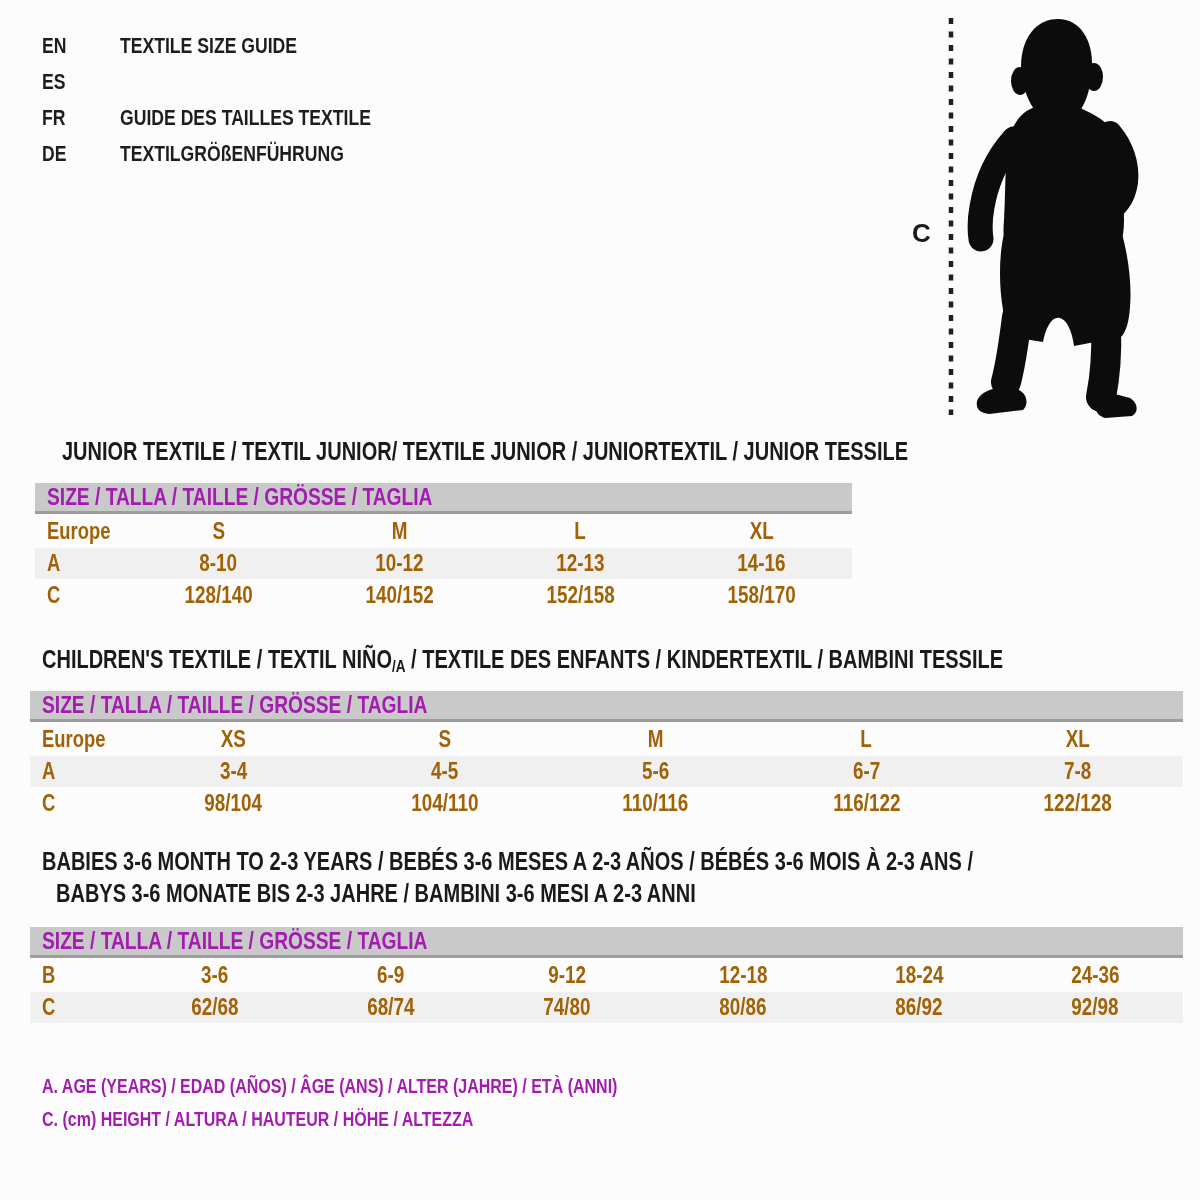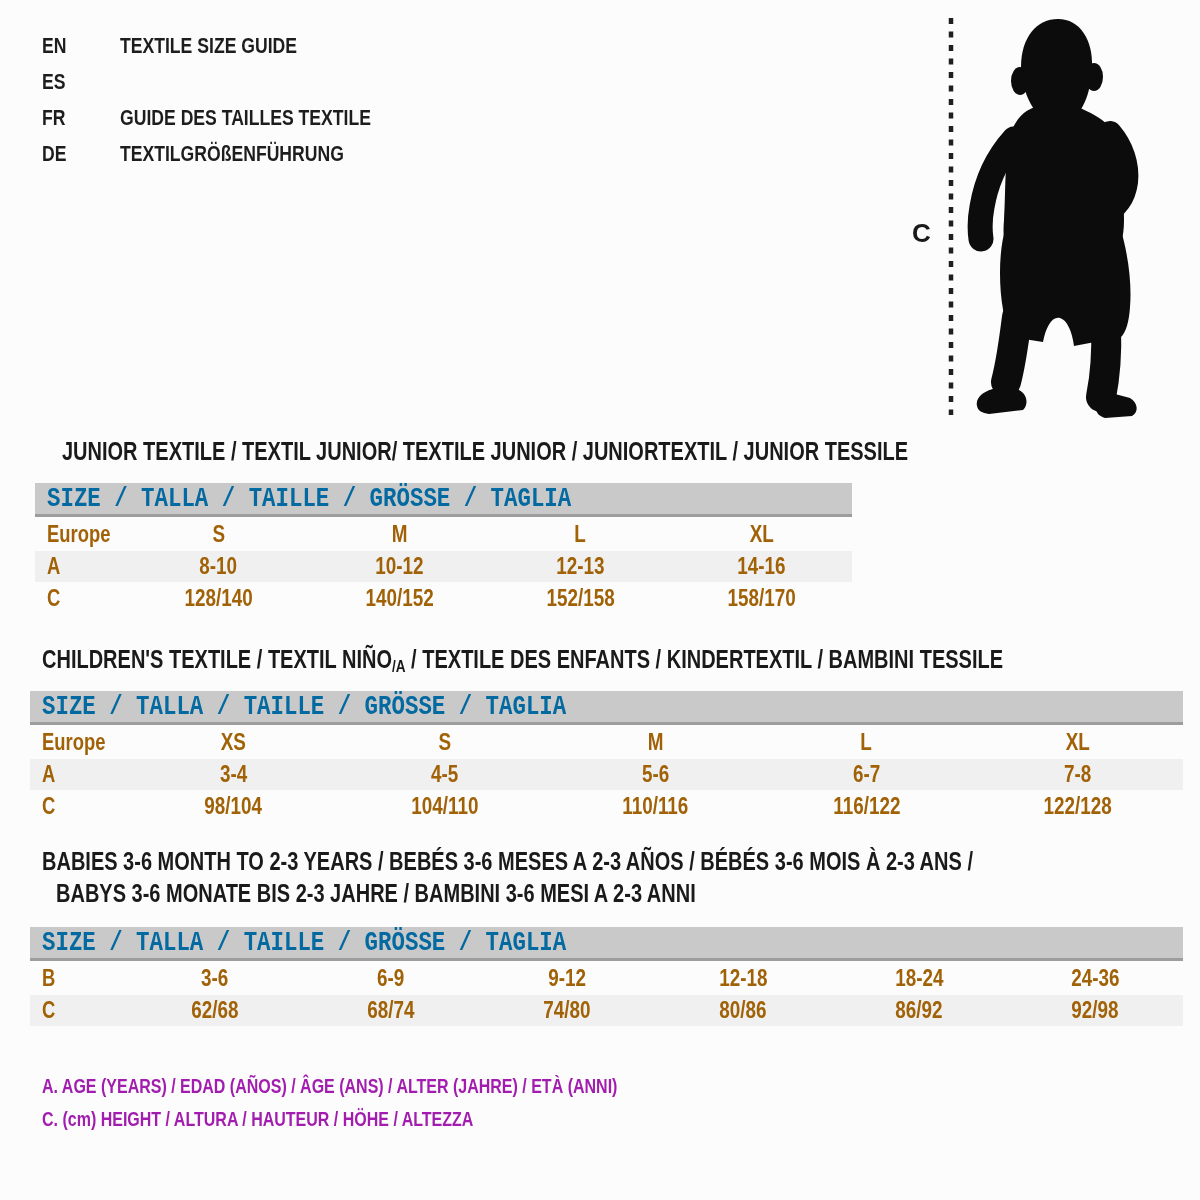--- a/index.html
+++ b/index.html
@@ -23,22 +23,22 @@
   .lang-label{flex:1;}
 
   
   .sec-title{font-size:25px;line-height:30px;color:#1a1a1a;}
   .sub-a{font-size:17px;vertical-align:-4px;}
 
   
   table{border-collapse:collapse;table-layout:fixed;}
   td{padding:0;vertical-align:middle;font-size:23px;color:#a16207;text-align:center;overflow:hidden;}
   .size-head td{
-    background:#c9c9c9;color:#0369a1;text-align:left;
-    border-bottom:3px solid #9d9d9d;height:25px;font-size:28px;font-family:Liberation Mono, monospace;
+    background:#c9c9c9;color:#a21caf;text-align:left;
+    border-bottom:3px solid #9d9d9d;height:25px;font-size:24px;
   }
   .size-head .pad, td.rowlabel{padding-left:12px;}
   td.rowlabel{text-align:left;}
   tr.r-europe td{height:34px;}
   tr.r-mid td{height:31px;}
   tr.r-last td{height:33px;}
   tr.shade td{background:#f0f0f0;}
 
   
   .legend{left:42px;top:1070px;font-size:20px;line-height:33px;color:#a21caf;}

